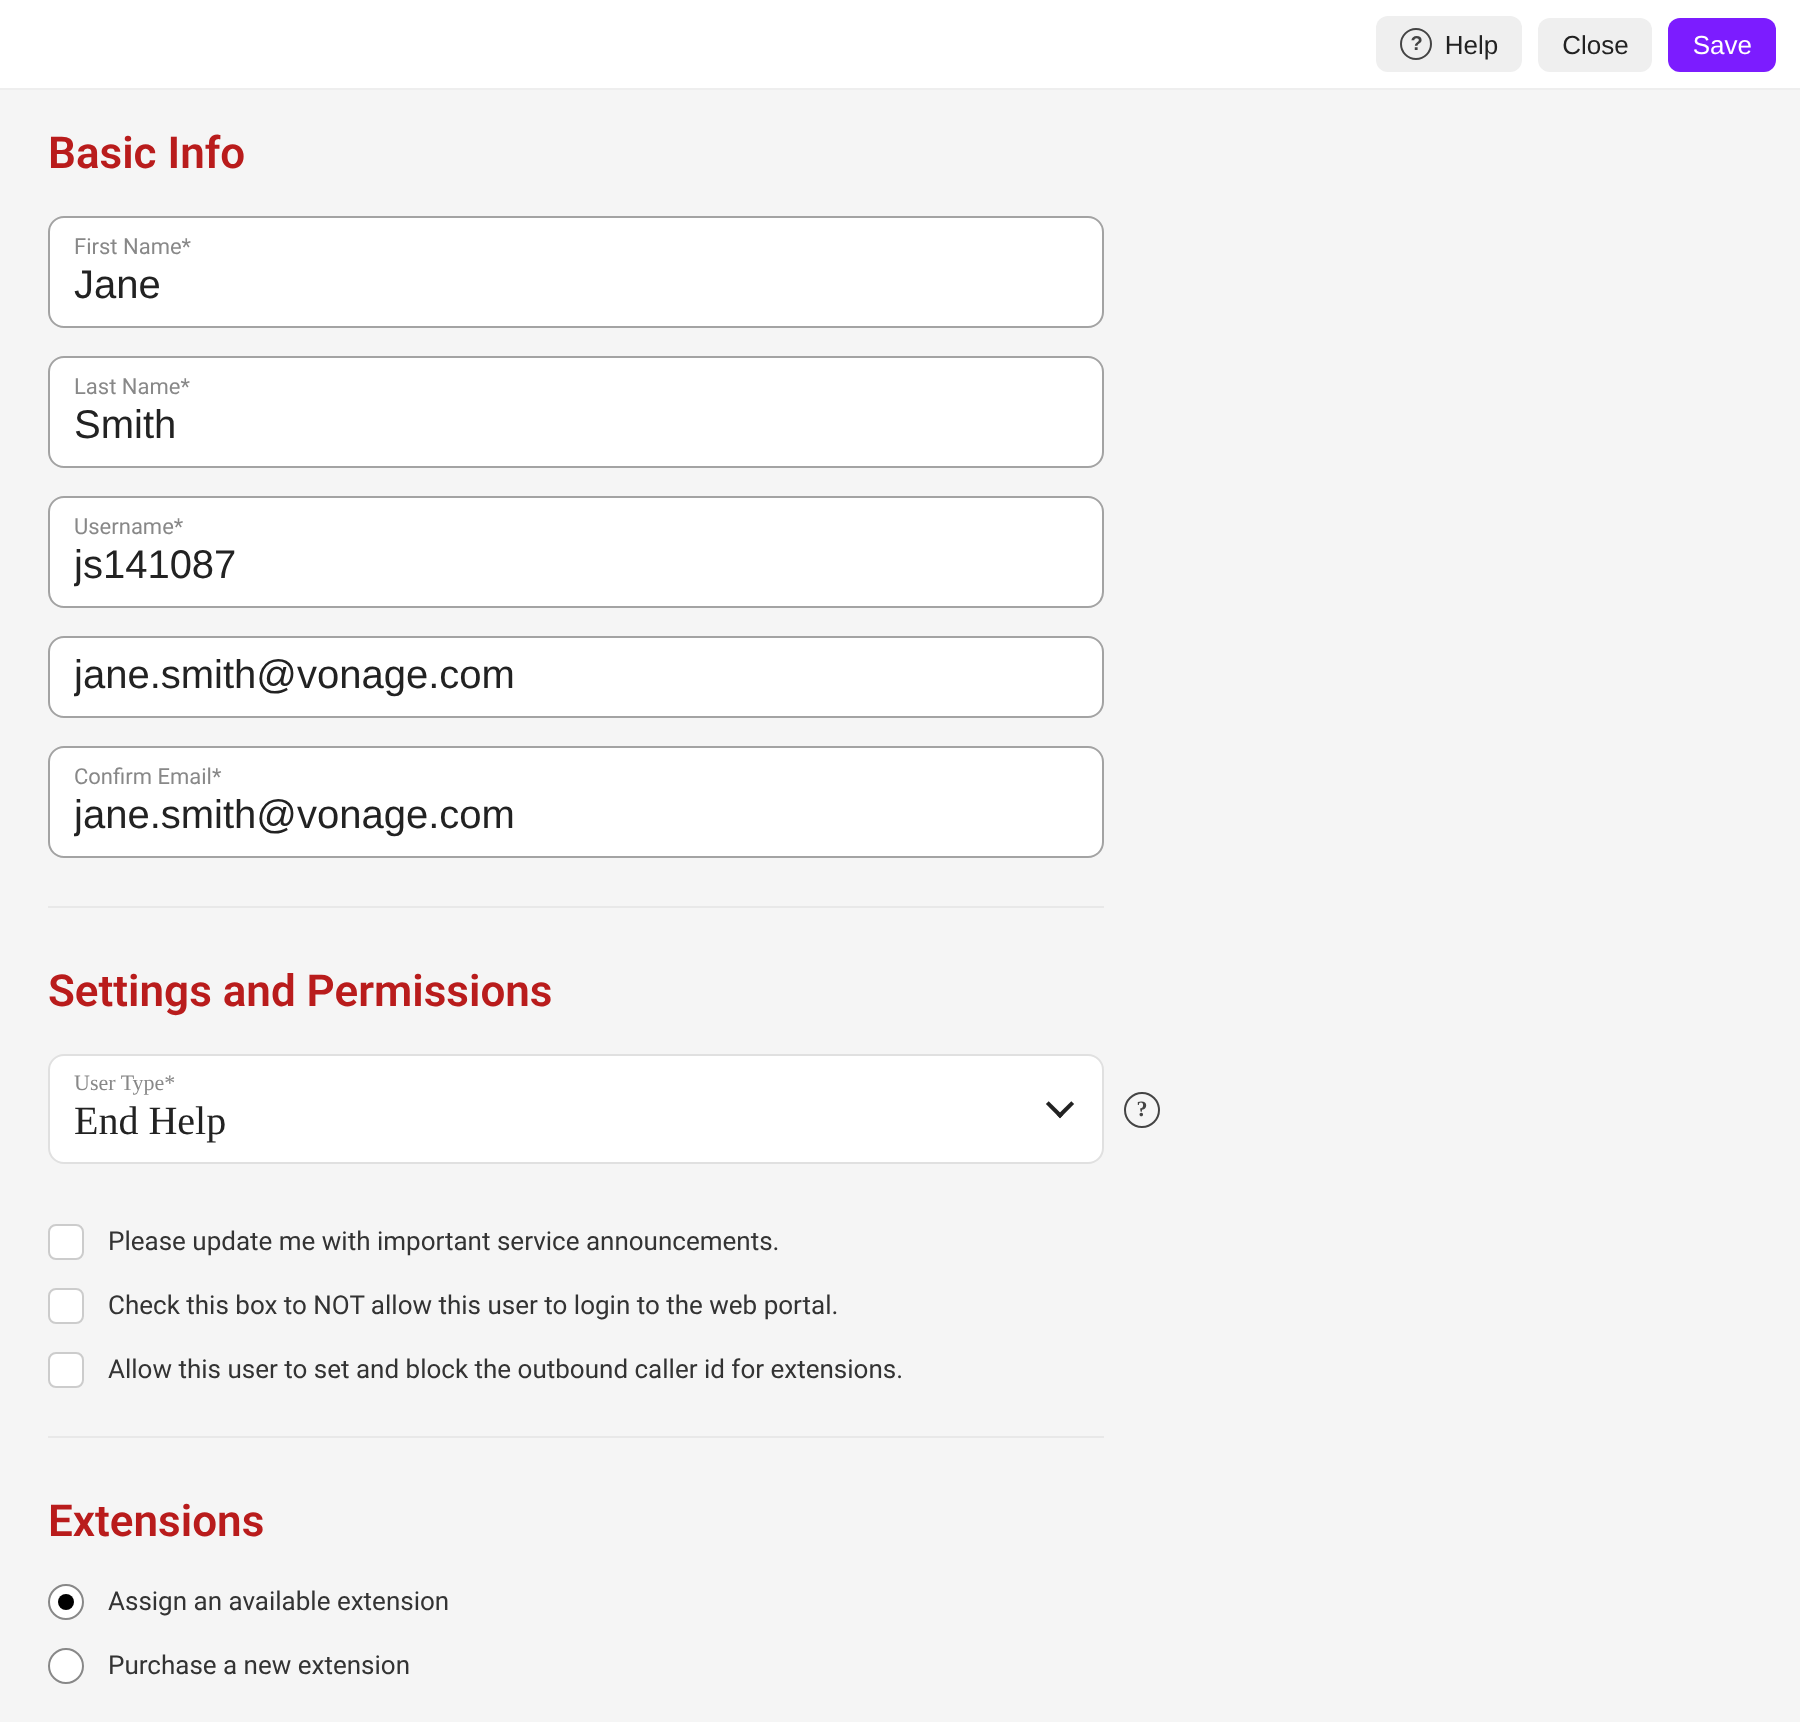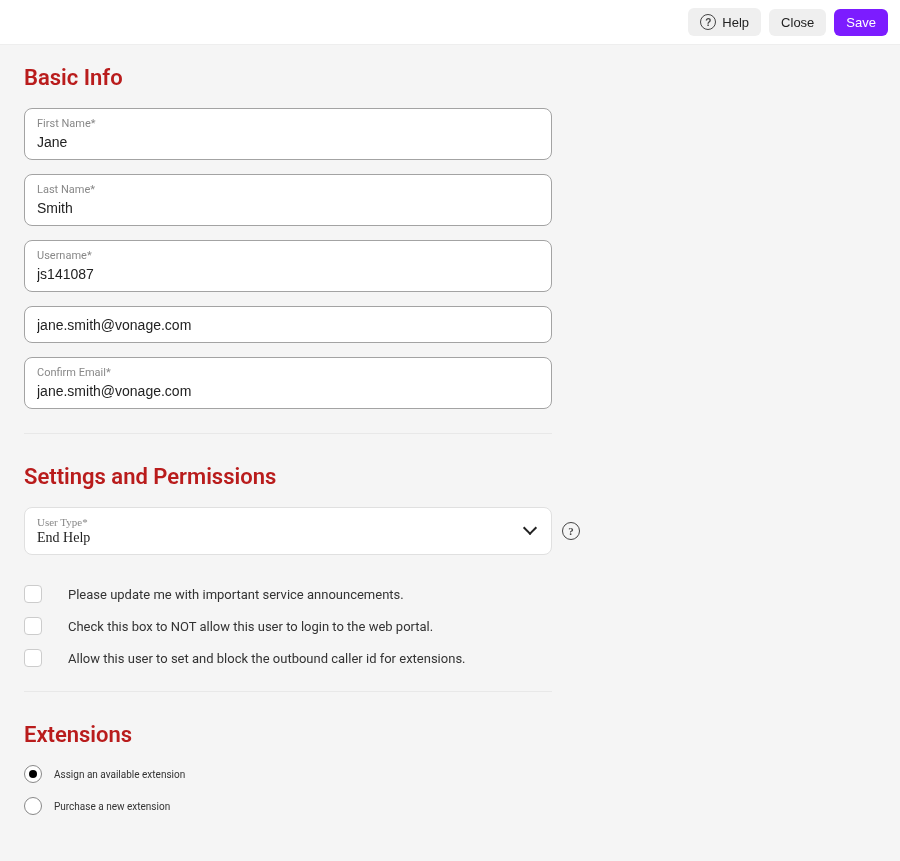--- a/index.html
+++ b/index.html
@@ -84,21 +84,21 @@
     }
     .field-label {
       font-size: 11px;
       color: #888;
       display: block;
       margin-bottom: 2px;
     }
     .field-input {
       border: none;
       outline: none;
-      font-size: 14px;
+      font-size: 20px;
       color: #222;
       width: 100%;
       background: transparent;
     }
     .field-with-icon {
       display: flex;
       align-items: center;
       gap: 10px;
       font-family: Liberation Serif, serif;
     }
@@ -143,21 +143,21 @@
     }
     .divider {
       height: 1px;
       background: #e8e8e8;
       width: 528px;
       margin: 24px 0;
     }
     .checkbox-row {
       display: flex;
       align-items: center;
-      gap: 26px;
+      gap: 12px;
       margin-bottom: 14px;
     }
     .checkbox {
       width: 18px;
       height: 18px;
       border: 1.5px solid #ccc;
       border-radius: 4px;
       background: #fff;
       flex-shrink: 0;
       display: flex;
@@ -199,21 +199,21 @@
       justify-content: center;
     }
     .radio.selected::after {
       content: "";
       width: 8px;
       height: 8px;
       background: #000;
       border-radius: 50%;
     }
     .radio-label {
-      font-size: 10px;
+      font-size: 13px;
       color: #333;
     }
     .checkbox-group {
       margin-top: 30px;
     }
   </style>
 </head>
 <body>
 
 <div class="header-bar">

